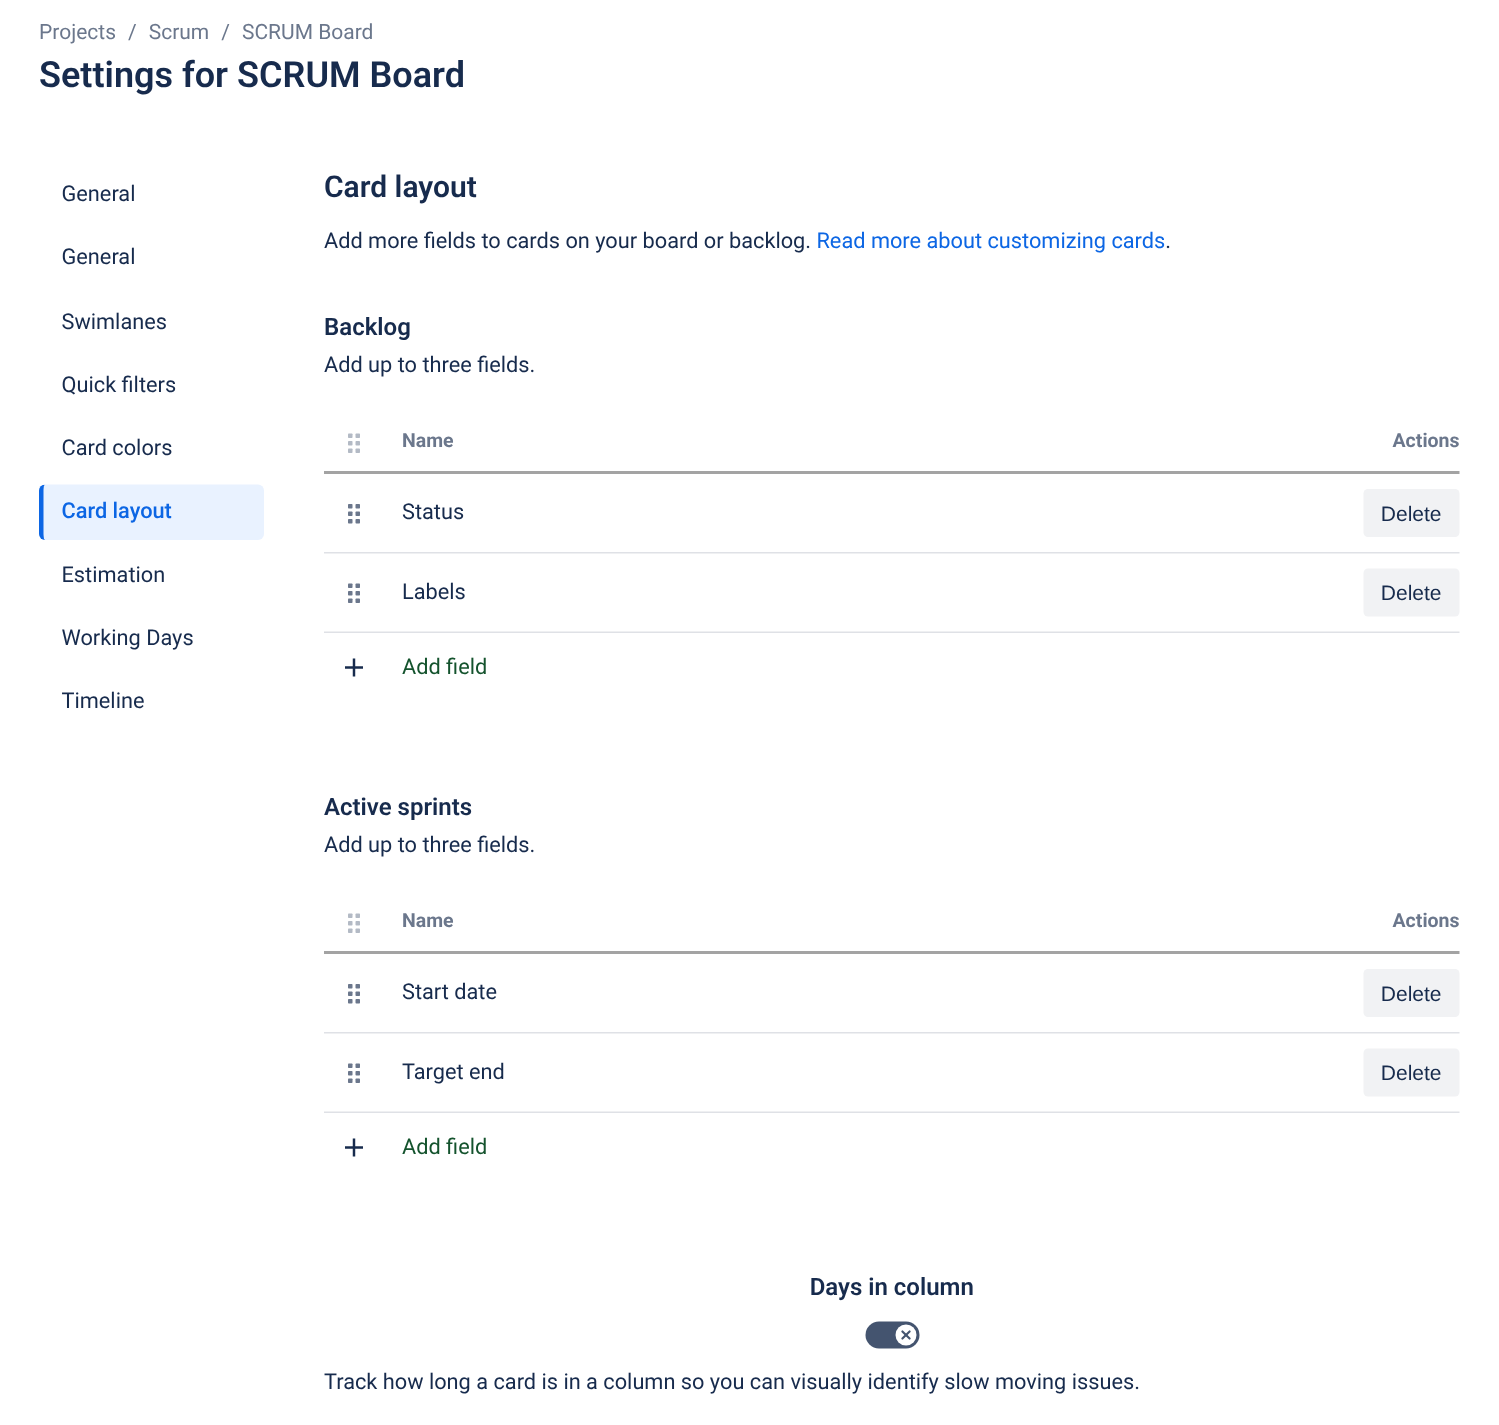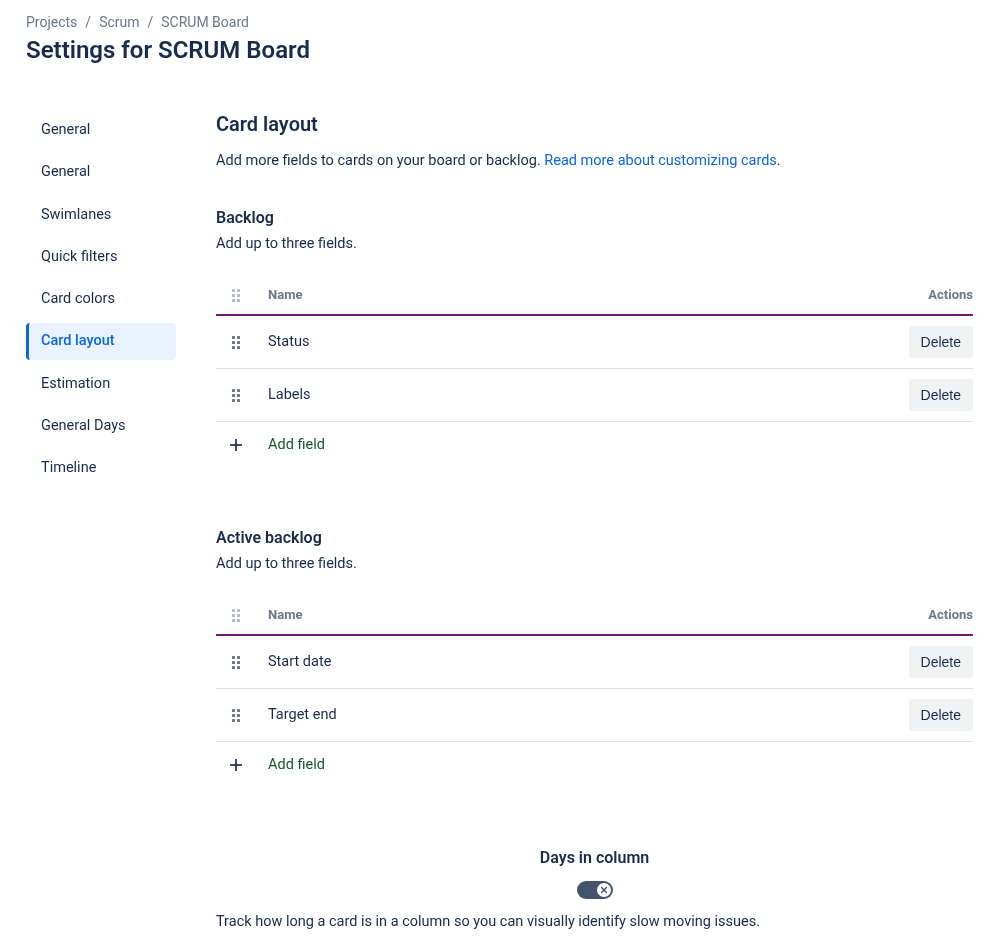--- a/index.html
+++ b/index.html
@@ -81,21 +81,21 @@
   .field-table { width: 100%; }
   .field-row {
     display: flex;
     align-items: center;
     border-bottom: 1px solid #DFE1E6;
     padding: 10px 0;
     min-height: 52px;
   }
   .field-row.header {
     border-top: none;
-    border-bottom: 2px solid #701a75;
+    border-bottom: 2px solid #a3a3a3;
     min-height: 40px;
     padding: 8px 0;
   }
   .field-row.header .col-name,
   .field-row.header .col-actions {
     font-size: 13px;
     font-weight: 700;
     color: #6B778C;
   }
   .col-handle {
@@ -198,21 +198,21 @@
 
 <div class="layout">
   <aside class="sidebar">
     <a class="sidebar-item">General</a>
     <a class="sidebar-item">General</a>
     <a class="sidebar-item">Swimlanes</a>
     <a class="sidebar-item">Quick filters</a>
     <a class="sidebar-item">Card colors</a>
     <a class="sidebar-item active">Card layout</a>
     <a class="sidebar-item">Estimation</a>
-    <a class="sidebar-item">General Days</a>
+    <a class="sidebar-item">Working Days</a>
     <a class="sidebar-item">Timeline</a>
   </aside>
 
   <main class="main">
     <h2 class="section-heading">Card layout</h2>
     <p class="intro">
       <span>Add more fields to cards on your board or backlog. </span><a class="link">Read more about customizing cards</a><span>.</span>
     </p>
 
     <section class="subsection">
@@ -271,21 +271,21 @@
                 <line x1="12" y1="4" x2="12" y2="20"></line>
                 <line x1="4" y1="12" x2="20" y2="12"></line>
               </svg>
           </div>
           <div class="add-label">Add field</div>
         </div>
       </div>
     </section>
 
     <section class="subsection">
-      <h3 class="sub-heading">Active backlog</h3>
+      <h3 class="sub-heading">Active sprints</h3>
       <p class="sub-desc">Add up to three fields.</p>
       <div class="field-table">
         <div class="field-row header">
           <div class="col-handle">
             <div class="handle-icon faded">
                 <span></span>
                 <span></span>
                 <span></span>
                 <span></span>
                 <span></span>

